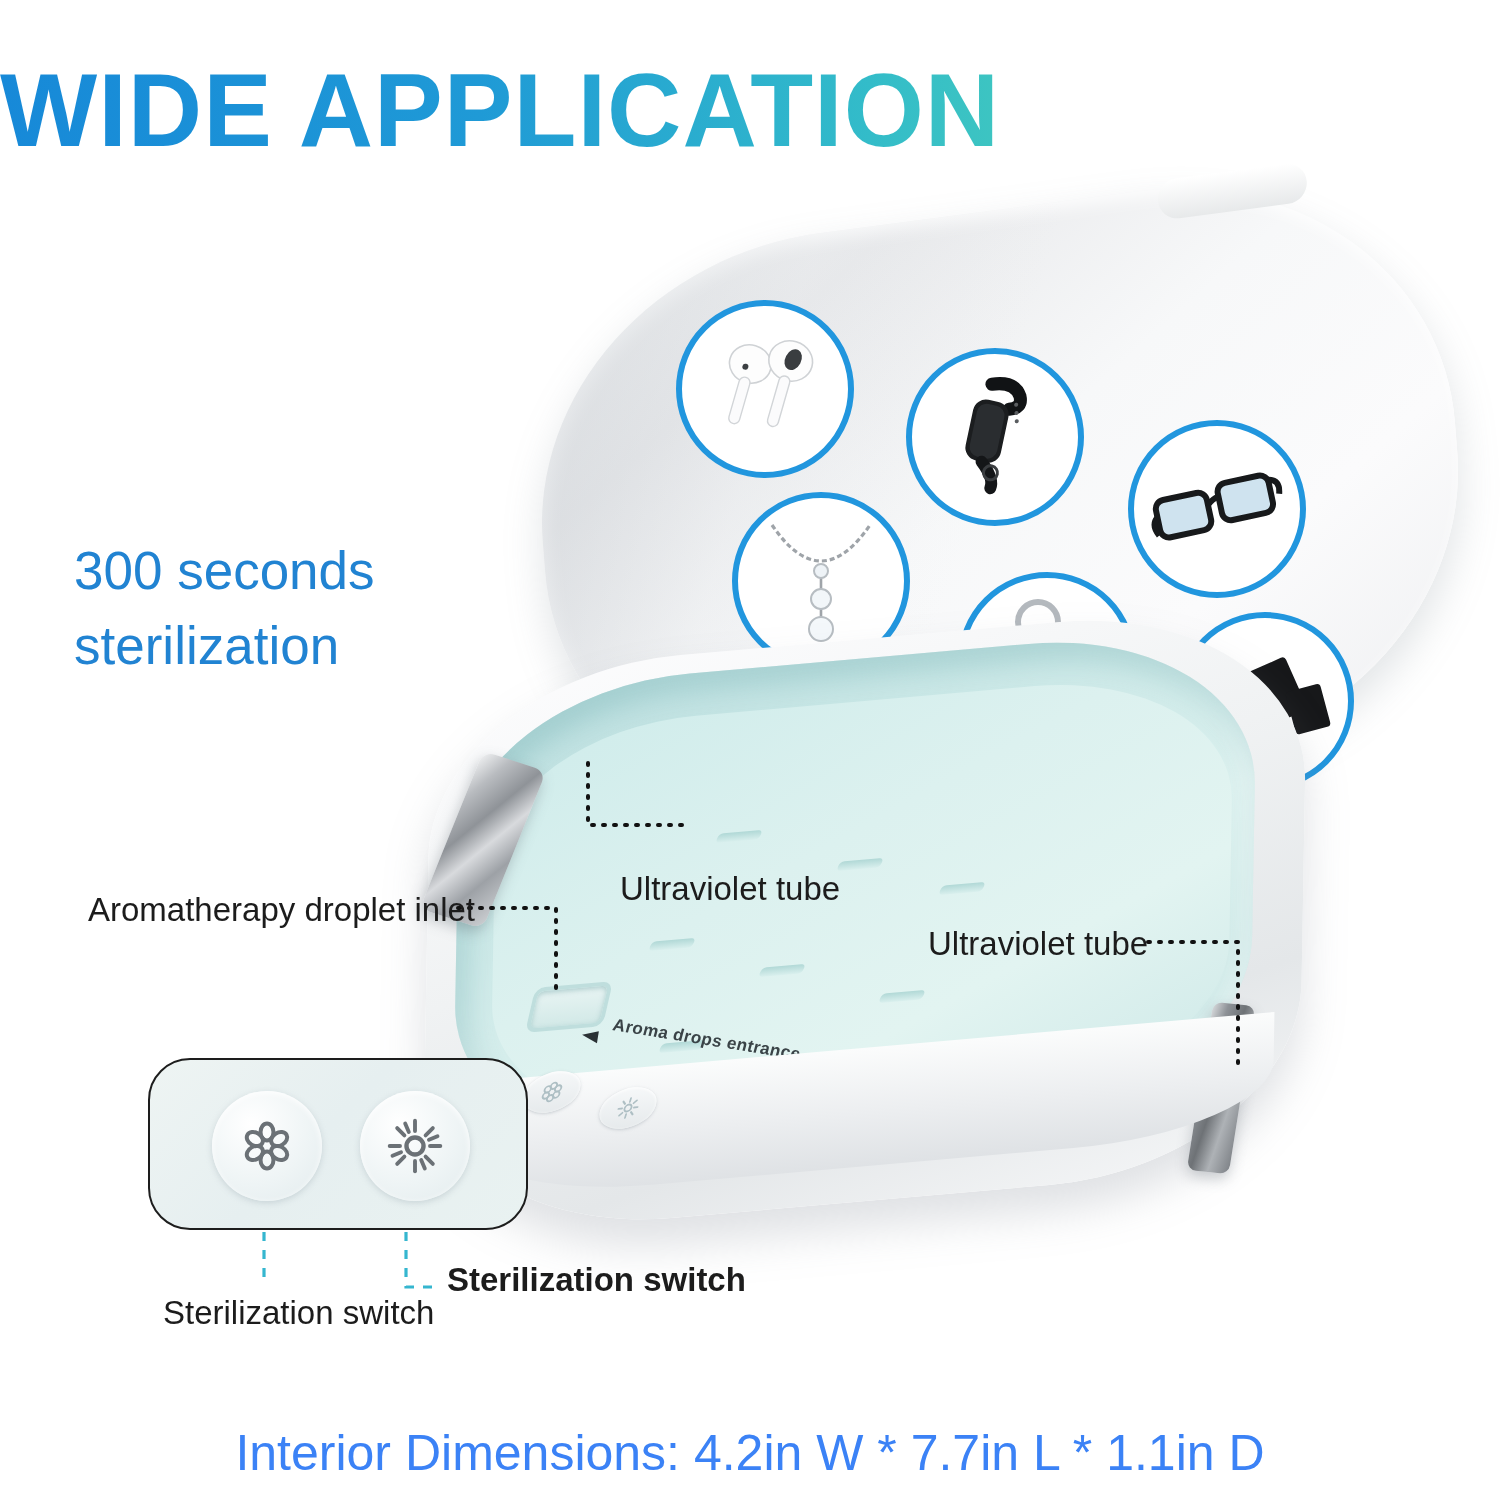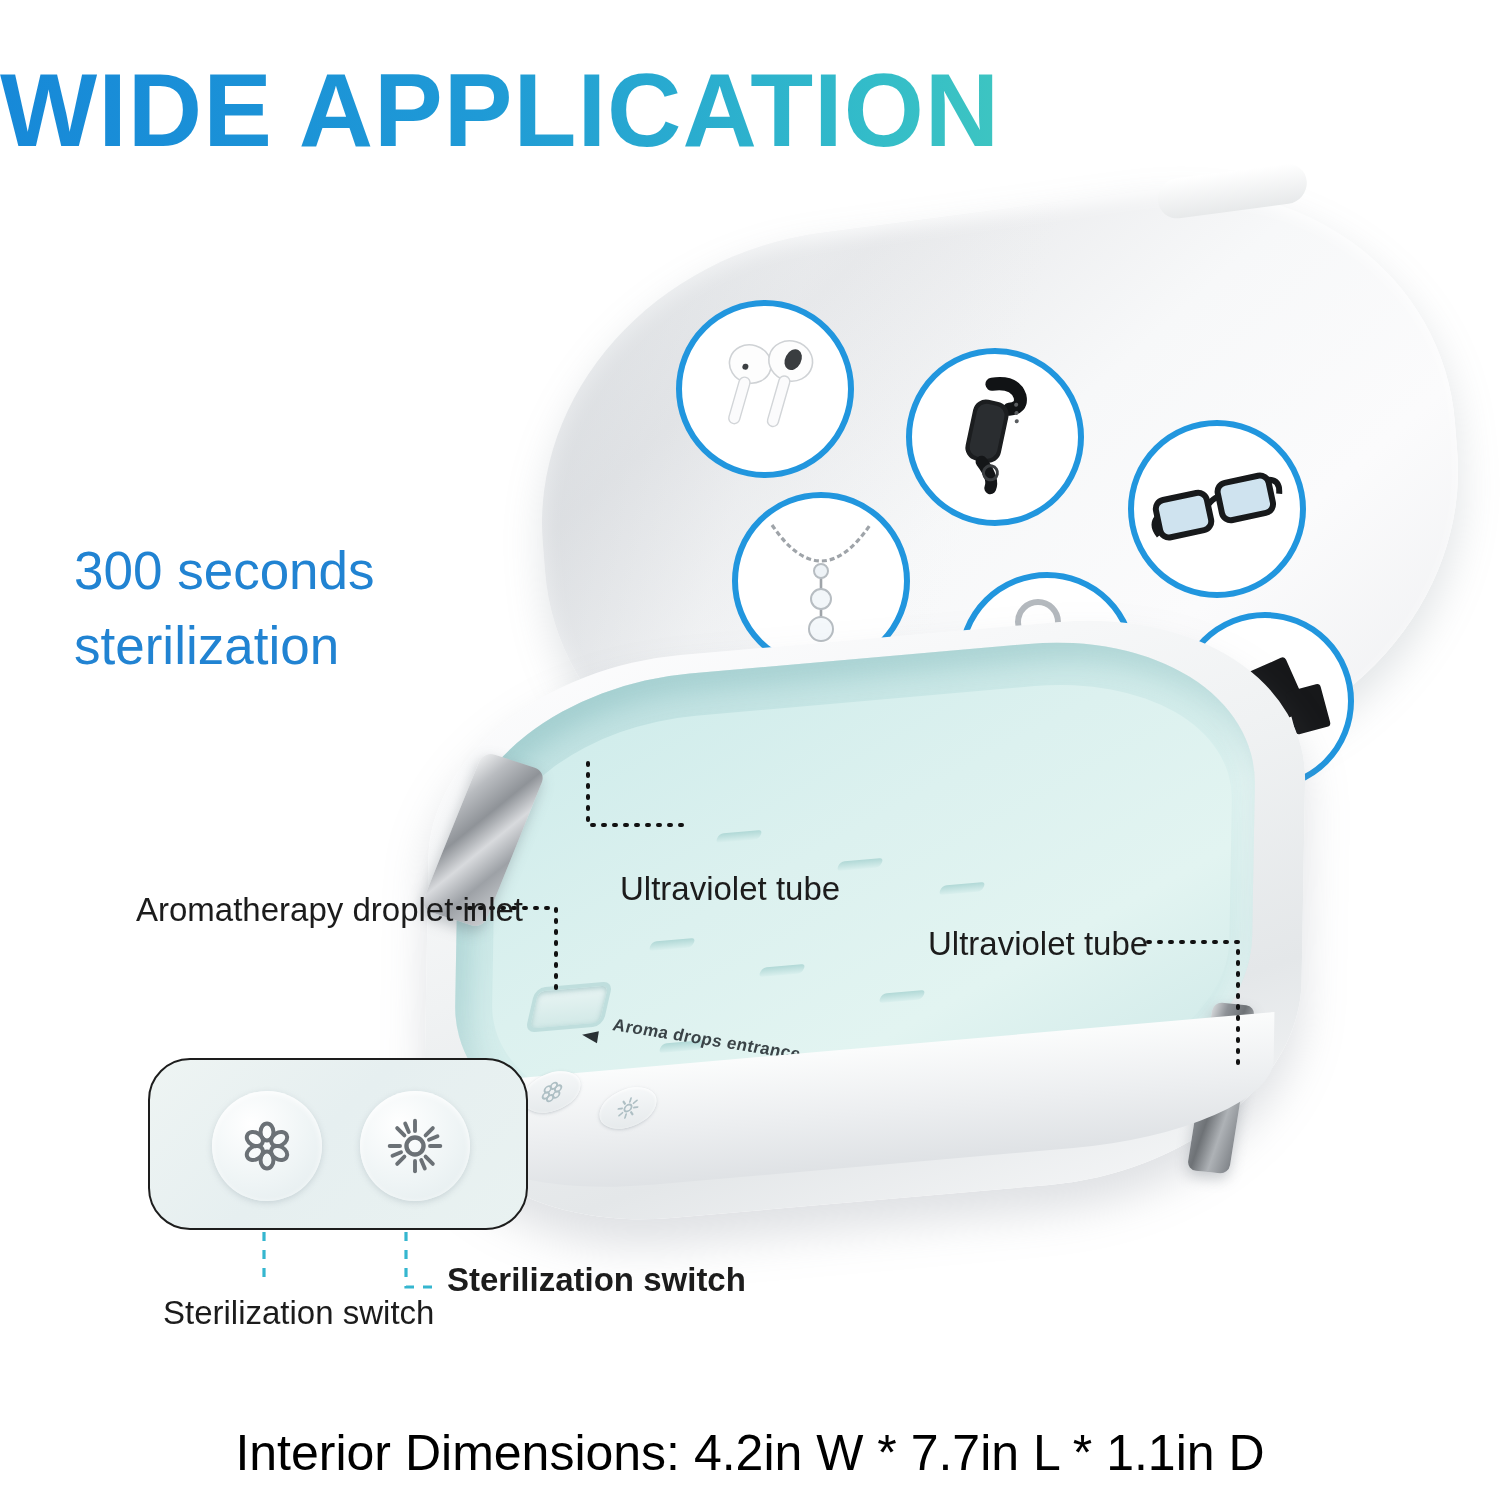--- a/index.html
+++ b/index.html
@@ -26,21 +26,21 @@
   
   .left-copy{
     position:absolute; left:74px; top:533px; width:430px;
     color:#2183d2; font-size:53px; line-height:1.42; font-weight:400;
   }
   .left-copy div{ white-space:nowrap; }
 
   
   .dims{
     position:absolute; left:0; top:1424px; width:100%;
-    text-align:center; color:#000000;
+    text-align:center; color:#3b82f6;
     font-size:50px; font-weight:400; white-space:nowrap;
   }
 
   
   .product{ position:absolute; left:0; top:0; width:1500px; height:1500px; }
 
   
   .lid{
     position:absolute; left:540px; top:212px;
     width:920px; height:570px;
@@ -348,21 +348,21 @@
 
     <polyline points="682,825 588,825 588,760" fill="none" stroke="#111" stroke-width="4" stroke-dasharray="2 9" stroke-linecap="round"></polyline>
 
     <polyline points="1148,942 1238,942 1238,1066" fill="none" stroke="#111" stroke-width="4" stroke-dasharray="2 9" stroke-linecap="round"></polyline>
 
     <polyline points="264,1196 264,1282" fill="none" stroke="#35b6cf" stroke-width="3.2" stroke-dasharray="9 9"></polyline>
 
     <polyline points="406,1196 406,1287 436,1287" fill="none" stroke="#35b6cf" stroke-width="3.2" stroke-dasharray="9 9"></polyline>
   </svg>
 
-  <div class="lbl" style="left:88px; top:891px;margin-left:48px;">Aromatherapy droplet inlet</div>
+  <div class="lbl" style="left:88px; top:891px;">Aromatherapy droplet inlet</div>
   <div class="lbl" style="left:620px; top:870px;">Ultraviolet tube</div>
   <div class="lbl" style="left:928px; top:925px;">Ultraviolet tube</div>
   <div class="lbl" style="left:447px; top:1261px;font-weight:bold;">Sterilization switch</div>
   <div class="lbl" style="left:163px; top:1294px;">Sterilization switch</div>
 
   <div class="panel">
     <div class="panel-btn left">
       <svg width="62" height="62" viewBox="0 0 24 24">
         <g fill="none" stroke="#6b7176" stroke-width="1.55">
           <ellipse cx="12" cy="6.6" rx="2.5" ry="3.3"></ellipse>

